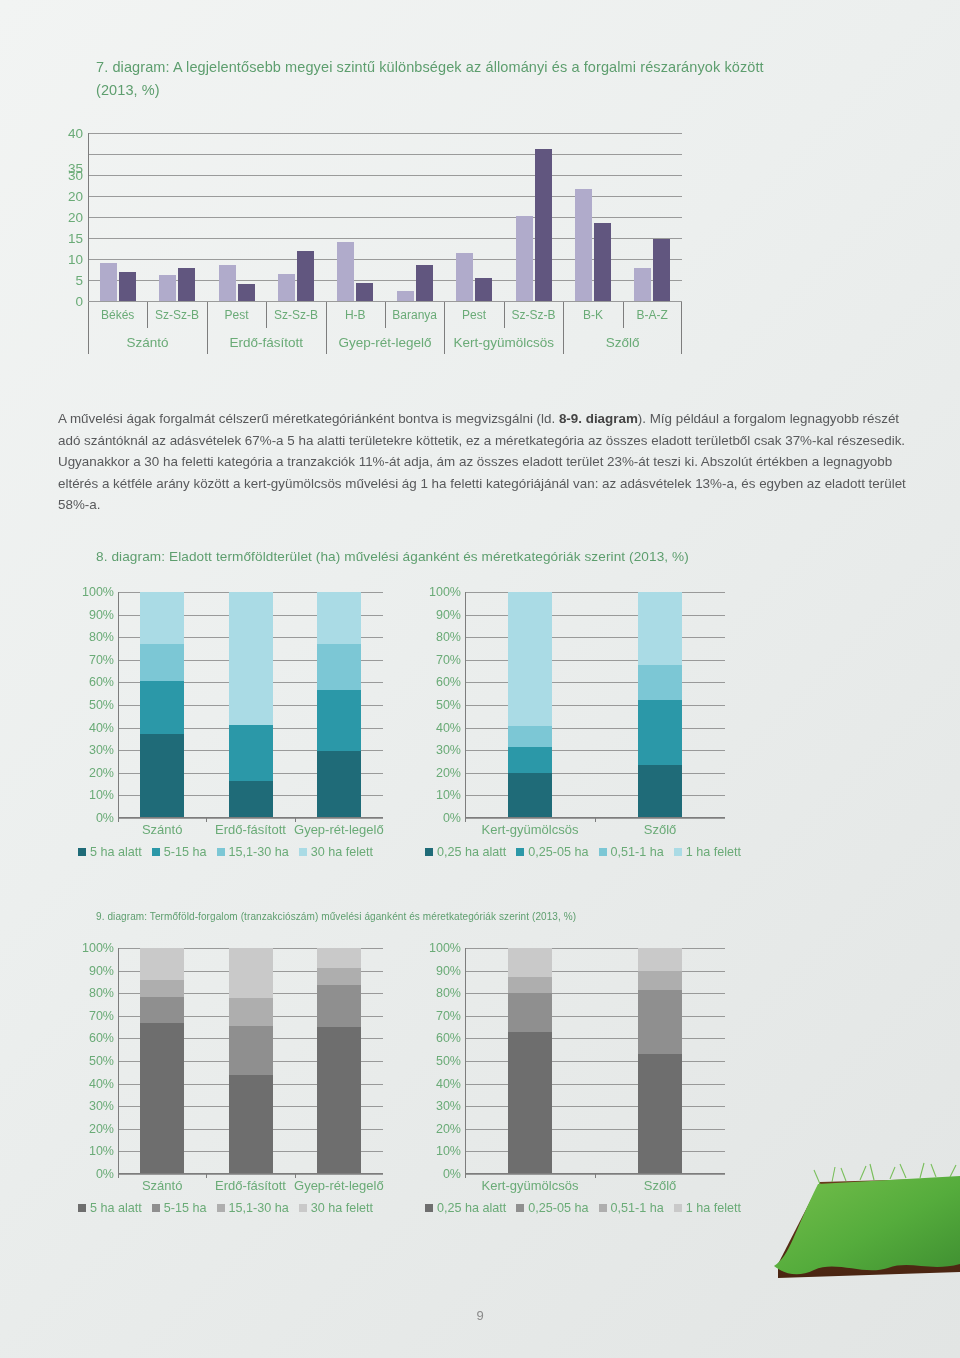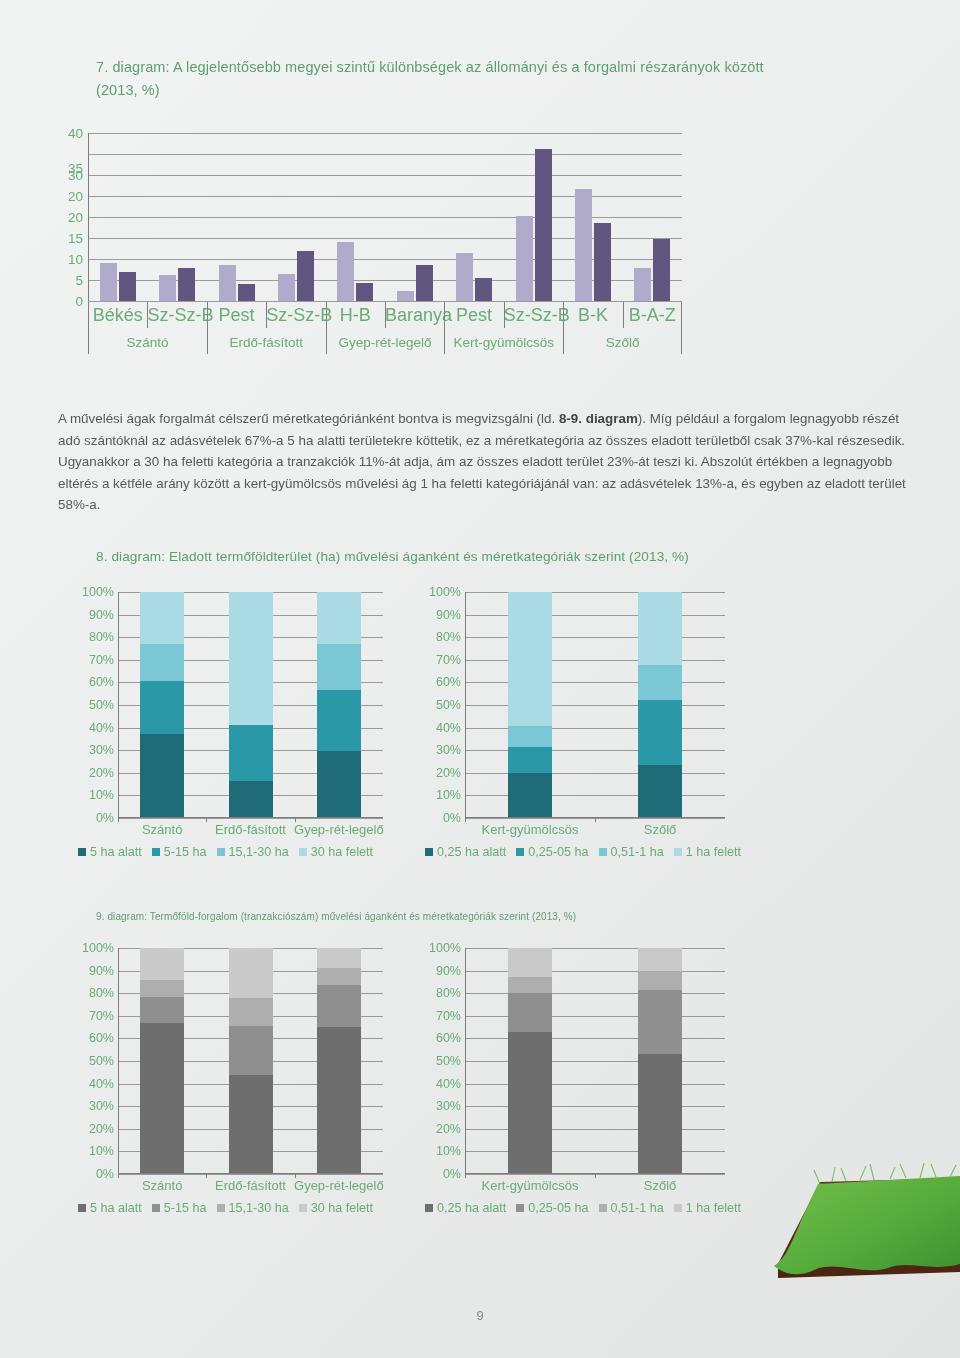--- a/index.html
+++ b/index.html
@@ -31,21 +31,21 @@
   .plot{position:absolute;inset:0;}
   .bar{position:absolute;bottom:0;}
   .seg{position:absolute;left:0;right:0;}
 
   
   #d7{left:88px;top:133px;width:594px;height:168px;}
   #d7 .bar{width:17px;}
   .d7-catrow{position:absolute;left:88px;top:302px;width:594px;height:26px;}
   .d7-cat{
     position:absolute;top:0;height:26px;line-height:26px;text-align:center;
-    color:#6aab77;font-size:18px;white-space:nowrap;
+    color:#6aab77;font-size:12px;white-space:nowrap;
   }
   .d7-sep{position:absolute;top:0;height:26px;width:1px;background:#7d7d7d;}
   .d7-grouprow{position:absolute;left:88px;top:328px;width:594px;height:30px;}
   .d7-group{
     position:absolute;top:2px;height:26px;line-height:26px;text-align:center;
     color:#6aab77;font-size:13.5px;white-space:nowrap;
   }
   .d7-gsep{position:absolute;top:0;height:26px;width:1px;background:#7d7d7d;}
 
   .legend{position:absolute;display:flex;align-items:center;gap:6px;

